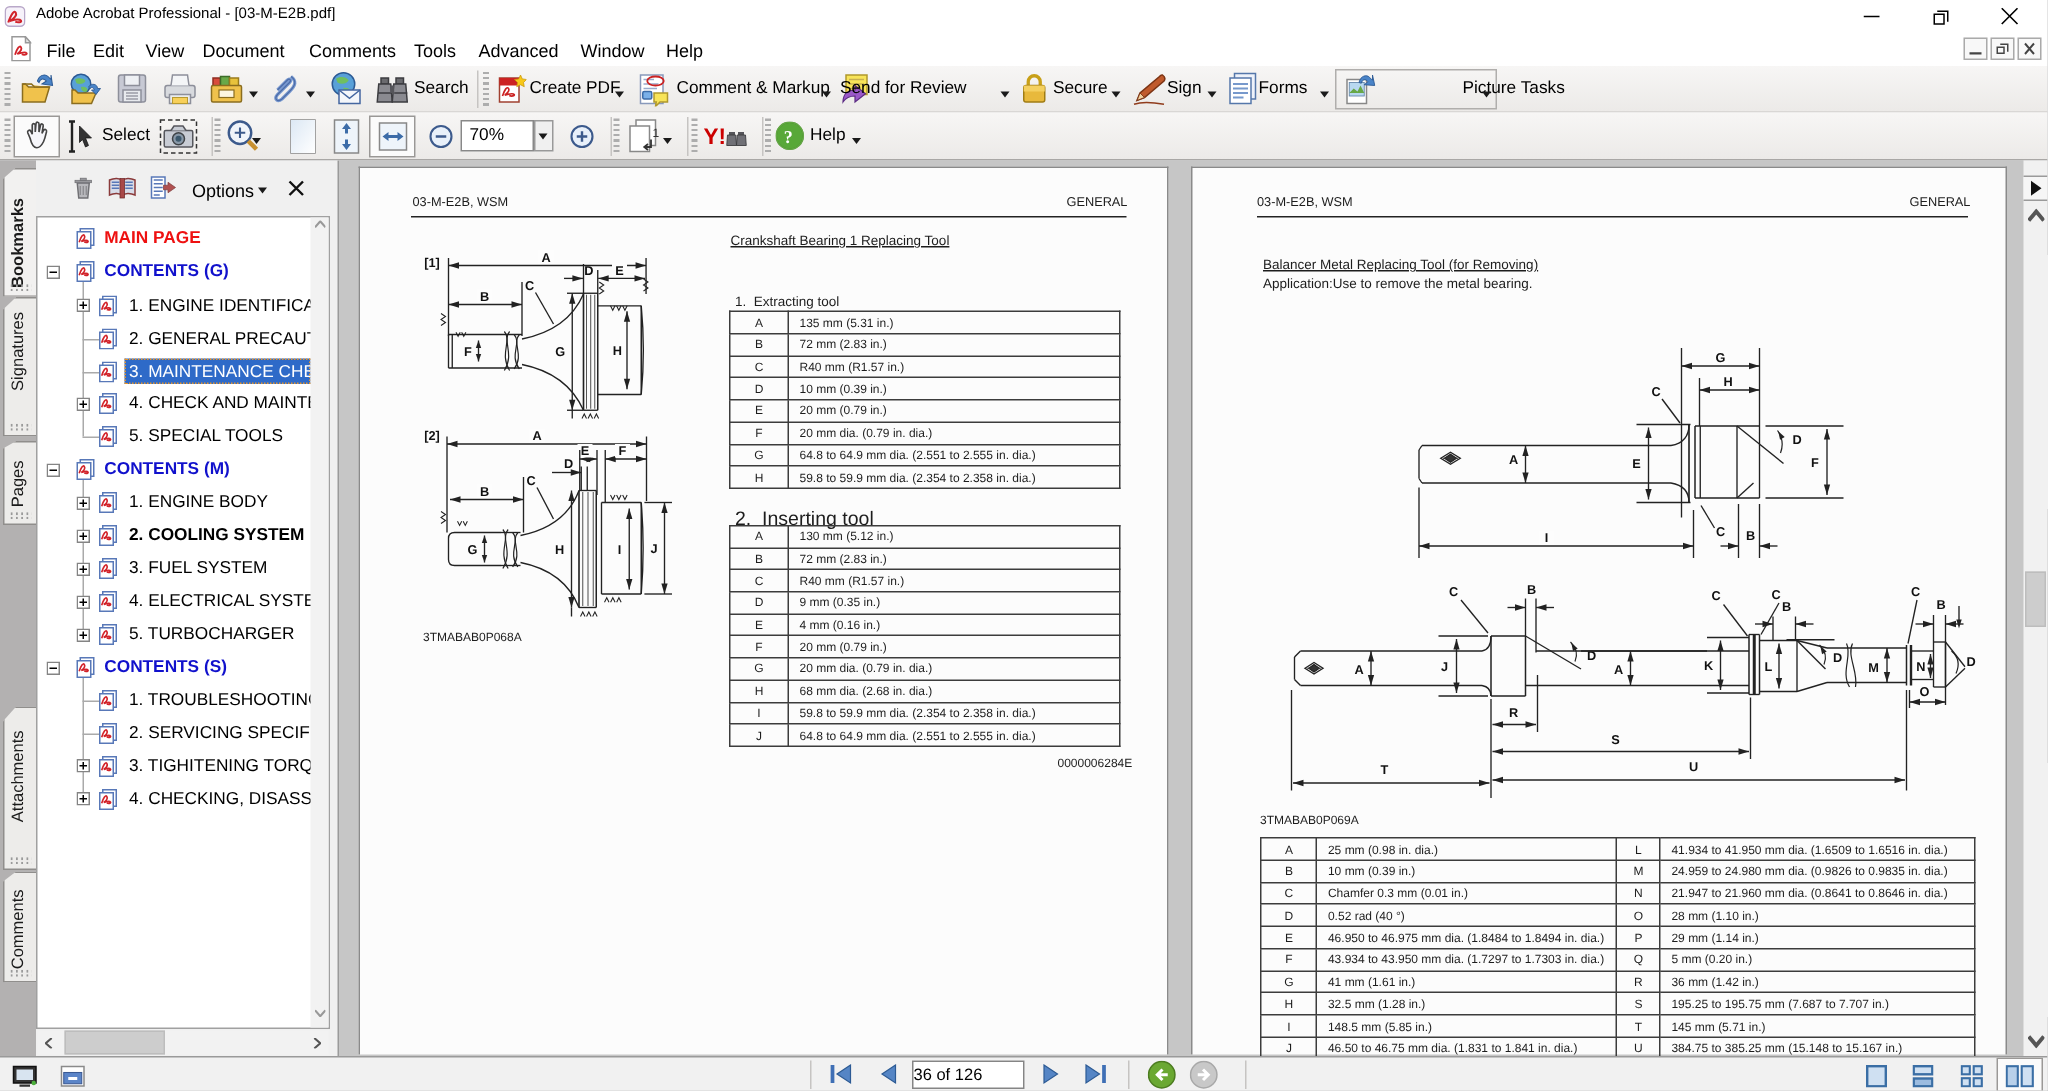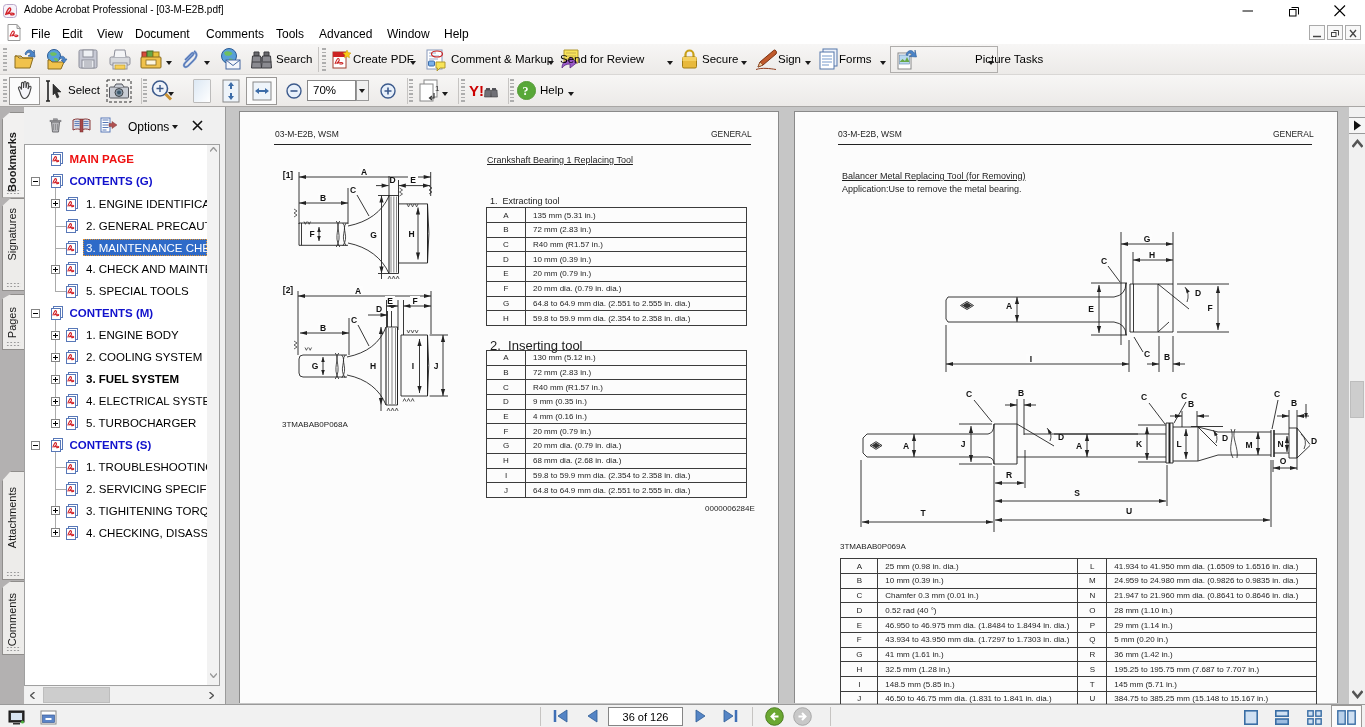--- a/index.html
+++ b/index.html
@@ -1011,30 +1011,30 @@
           </svg>
 <div class="titem" style="left:62.0px;top:222.3px;font-weight:normal;color:#000">1. ENGINE BODY</div>
 <div class="abs" style="left:31px;top:250.2px;width:-0px;height:1px;background:#aaa"></div>
 <svg class="abs" style="left:26.9px;top:245.7px" width="9" height="9" viewBox="0 0 9 9">
             <rect x="0.5" y="0.5" width="8" height="8" fill="#fff" stroke="#848484"></rect>
             <path d="M2 4.5 h5 M4.5 2 v5" stroke="#000"></path>
           </svg>
 <svg class="abs" style="left:41.0px;top:243.2px" width="15" height="14">
             <use href="#bmicon"></use>
           </svg>
-<div class="titem" style="left:62.0px;top:244.2px;font-weight:normal;color:#000">2. COOLING SYSTEM</div>
+<div class="titem" style="left:62.0px;top:244.2px;font-weight:bold;color:#000">2. COOLING SYSTEM</div>
 <div class="abs" style="left:31px;top:272.2px;width:-0px;height:1px;background:#aaa"></div>
 <svg class="abs" style="left:26.9px;top:267.7px" width="9" height="9" viewBox="0 0 9 9">
             <rect x="0.5" y="0.5" width="8" height="8" fill="#fff" stroke="#848484"></rect>
             <path d="M2 4.5 h5 M4.5 2 v5" stroke="#000"></path>
           </svg>
 <svg class="abs" style="left:41.0px;top:265.2px" width="15" height="14">
             <use href="#bmicon"></use>
           </svg>
-<div class="titem" style="left:62.0px;top:266.2px;font-weight:bold;color:#000">3. FUEL SYSTEM</div>
+<div class="titem" style="left:62.0px;top:266.2px;font-weight:normal;color:#000">3. FUEL SYSTEM</div>
 <div class="abs" style="left:31px;top:294.1px;width:-0px;height:1px;background:#aaa"></div>
 <svg class="abs" style="left:26.9px;top:289.6px" width="9" height="9" viewBox="0 0 9 9">
             <rect x="0.5" y="0.5" width="8" height="8" fill="#fff" stroke="#848484"></rect>
             <path d="M2 4.5 h5 M4.5 2 v5" stroke="#000"></path>
           </svg>
 <svg class="abs" style="left:41.0px;top:287.1px" width="15" height="14">
             <use href="#bmicon"></use>
           </svg>
 <div class="titem" style="left:62.0px;top:288.1px;font-weight:normal;color:#000">4. ELECTRICAL SYSTEM</div>
 <div class="abs" style="left:31px;top:316.1px;width:-0px;height:1px;background:#aaa"></div>
@@ -1115,21 +1115,21 @@
   </svg>
   <div class="sep" style="left:540px;top:2px;height:19px"></div>
 
   <svg class="abs" style="left:552px;top:4px" width="16" height="14">
       <path d="M3 1 v12" stroke="#3f6fb5" stroke-width="2.5"></path>
       <path d="M15 1 L6 7 L15 13 Z" fill="#5585c5" stroke="#2c5a94" stroke-width="0.8"></path>
     </svg>
   <svg class="abs" style="left:585px;top:4px" width="14" height="14">
       <path d="M12 1 L3 7 L12 13 Z" fill="#5585c5" stroke="#2c5a94" stroke-width="0.8"></path>
     </svg>
-  <div class="abs" style="left:608px;top:2px;width:75px;height:19px;background:#fff;border:1px solid #858585;font-size:11px;text-align:center;line-height:18px;color:#000">36 of 126</div>
+  <div class="abs" style="left:608px;top:2px;width:75px;height:19px;background:#fff;border:1px solid #858585;font-size:11px;line-height:18px;color:#000">36 of 126</div>
   <svg class="abs" style="left:694px;top:4px" width="14" height="14">
       <path d="M2 1 L11 7 L2 13 Z" fill="#5585c5" stroke="#2c5a94" stroke-width="0.8"></path>
     </svg>
   <svg class="abs" style="left:723px;top:4px" width="16" height="14">
       <path d="M1 1 L10 7 L1 13 Z" fill="#5585c5" stroke="#2c5a94" stroke-width="0.8"></path>
       <path d="M13 1 v12" stroke="#3f6fb5" stroke-width="2.5"></path>
     </svg>
   <div class="sep" style="left:752px;top:2px;height:19px"></div>
   <svg class="abs" style="left:765px;top:2px" width="19" height="19" viewBox="0 0 19 19">
     <circle cx="9.5" cy="9.5" r="8.8" fill="#6aa832" stroke="#4c7c20"></circle>

